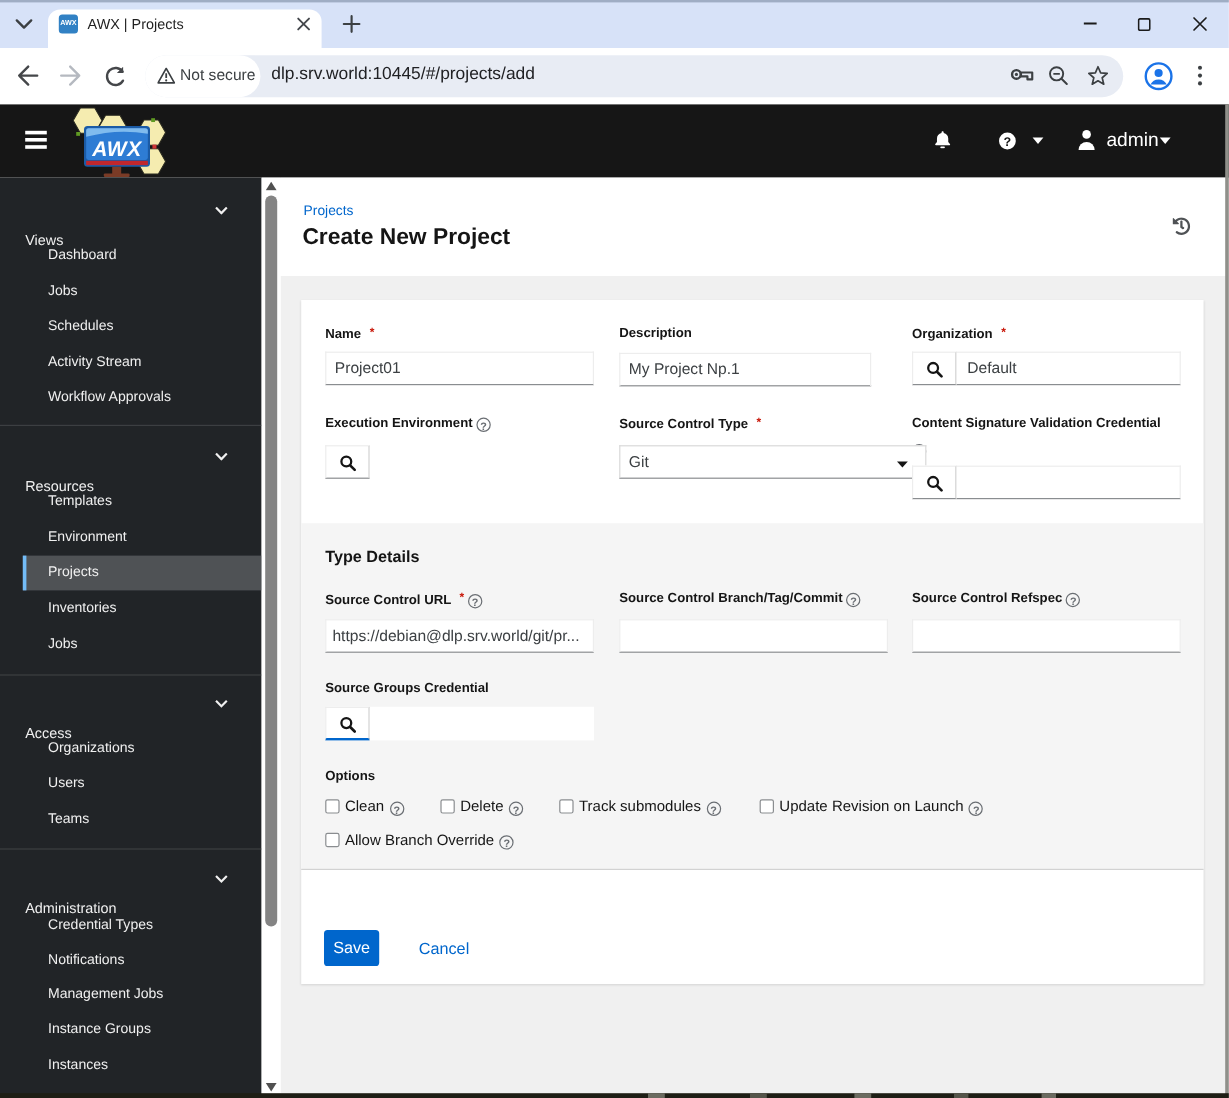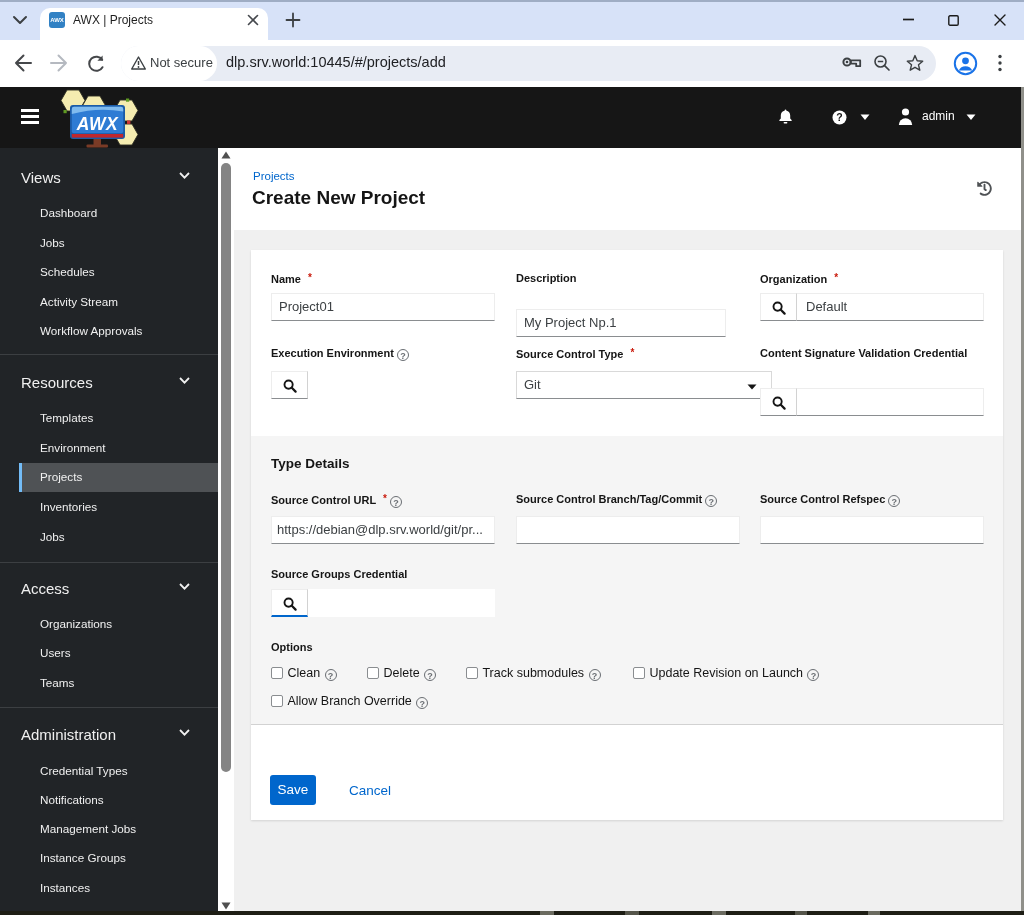--- a/index.html
+++ b/index.html
@@ -11,24 +11,24 @@
   #tabtitle { left:73px; top:13px; font-size:12px; color:#1f1f1f; }
   #favicon { left:49px; top:12px; width:16px; height:16px; border-radius:3px; background:#3181c4; color:#fff; font-size:6px; font-weight:bold; text-align:center; line-height:16px; }
   #toolbar { left:0; top:40px; width:1024px; height:47px; background:#fff; }
   #omnibox { left:121px; top:46px; width:815px; height:35px; border-radius:18px; background:#e8ecf4; }
   #chip { left:121px; top:46px; width:96px; height:35px; border-radius:18px; background:#fff; }
   #nosecure { left:150px; top:55px; font-size:13px; color:#3c4043; }
   #url { left:226px; top:54px; font-size:14.5px; color:#202124; }
   
   #masthead { left:0; top:87px; width:1024px; height:61px; background:#161616; }
   .hbar { left:21px; width:18px; height:3px; background:#fff; }
-  #admin { left:922px; top:109px; font-size:12px; color:#fff; }
+  #admin { left:922px; top:109px; font-size:16px; color:#fff; }
   
   #sidebar { left:0; top:148px; width:218px; height:764px; background:#212427; }
-  .navsec { left:21px; font-size:15px; color:#f0f0f0; }
+  .navsec { left:21px; font-size:12px; color:#f0f0f0;margin-top:24px; }
   .navitem { left:40px; font-size:11.7px; color:#f0f0f0; }
   .navsep { left:0; width:218px; height:1px; background:#3c3f42; }
   #cur { left:19px; top:463px; width:199px; height:29px; background:#4f5255; border-left:3.5px solid #73bcf7; }
   
   #sscroll { left:218px; top:148px; width:16px; height:767px; background:#ffffff; }
   #sthumb { left:221px; top:163px; width:10px; height:609px; background:#848484; border-radius:5px; }
   
   #pagehead { left:234px; top:148px; width:788px; height:82px; background:#fff; }
   #crumb { left:253px; top:170px; font-size:11.5px; color:#0066cc; }
   #title { left:252px; top:187px; font-size:19px; font-weight:bold; color:#151515; }
@@ -219,21 +219,21 @@
     <path fill="#4f5255" d="M504 255.5c.3 136.6-111.2 248.4-247.8 248.5-59 0-113.2-20.5-155.8-54.9-11.1-8.9-11.9-25.5-1.8-35.6l11.3-11.3c8.6-8.6 22.4-9.6 31.9-2C173.1 425.1 212.8 440 256 440c101.7 0 184-82.3 184-184 0-101.7-82.3-184-184-184-48.8 0-93.1 19-126.1 49.9l50.8 50.8c10.1 10.1 2.9 27.3-11.3 27.3H24c-8.8 0-16-7.2-16-16V38.6c0-14.3 17.2-21.4 27.3-11.3l49.4 49.4C129.2 34.1 189.6 8 256 8c136.8 0 247.7 110.8 248 247.5zm-180.9 78.8l9.8-12.6c8.1-10.5 6.3-25.5-4.2-33.7L288 263.2V116c0-13.3-10.7-24-24-24h-16c-13.3 0-24 10.7-24 24v178.3l55.3 43c10.5 8.2 25.6 6.3 33.8-4.2z"></path>
   </svg>
 <div class="abs" id="content"></div>
 <div class="abs" id="card"></div>
 <div class="abs" id="subform"></div>
 
 <div class="abs lbl" style="left:271px; top:272px">Name <span class="ast">*</span></div>
 <div class="abs lbl" style="left:516px; top:272px">Description</div>
 <div class="abs lbl" style="left:760px; top:272px">Organization <span class="ast">*</span></div>
 <div class="abs inp" style="left:271px; top:293px; width:224px">Project01</div>
-<div class="abs inp" style="left:516px; top:309px; width:210px">My Project Np.1</div>
+<div class="abs inp" style="left:516px; top:294px; width:210px">My Project Np.1</div>
 <div class="abs lk" style="left:760px; top:293px; width:224px">
     <div class="lkbtn">
       <svg class="mag" width="14" height="14" viewBox="0 0 14 14">
         <circle cx="5.6" cy="5.6" r="4.1" fill="none" stroke="#151515" stroke-width="1.9"></circle>
         <path d="M8.8 8.8 L12.6 12.6" stroke="#151515" stroke-width="2.2" stroke-linecap="round"></path>
       </svg>
     </div>
     <div class="lkin">Default</div>
   </div>
 

